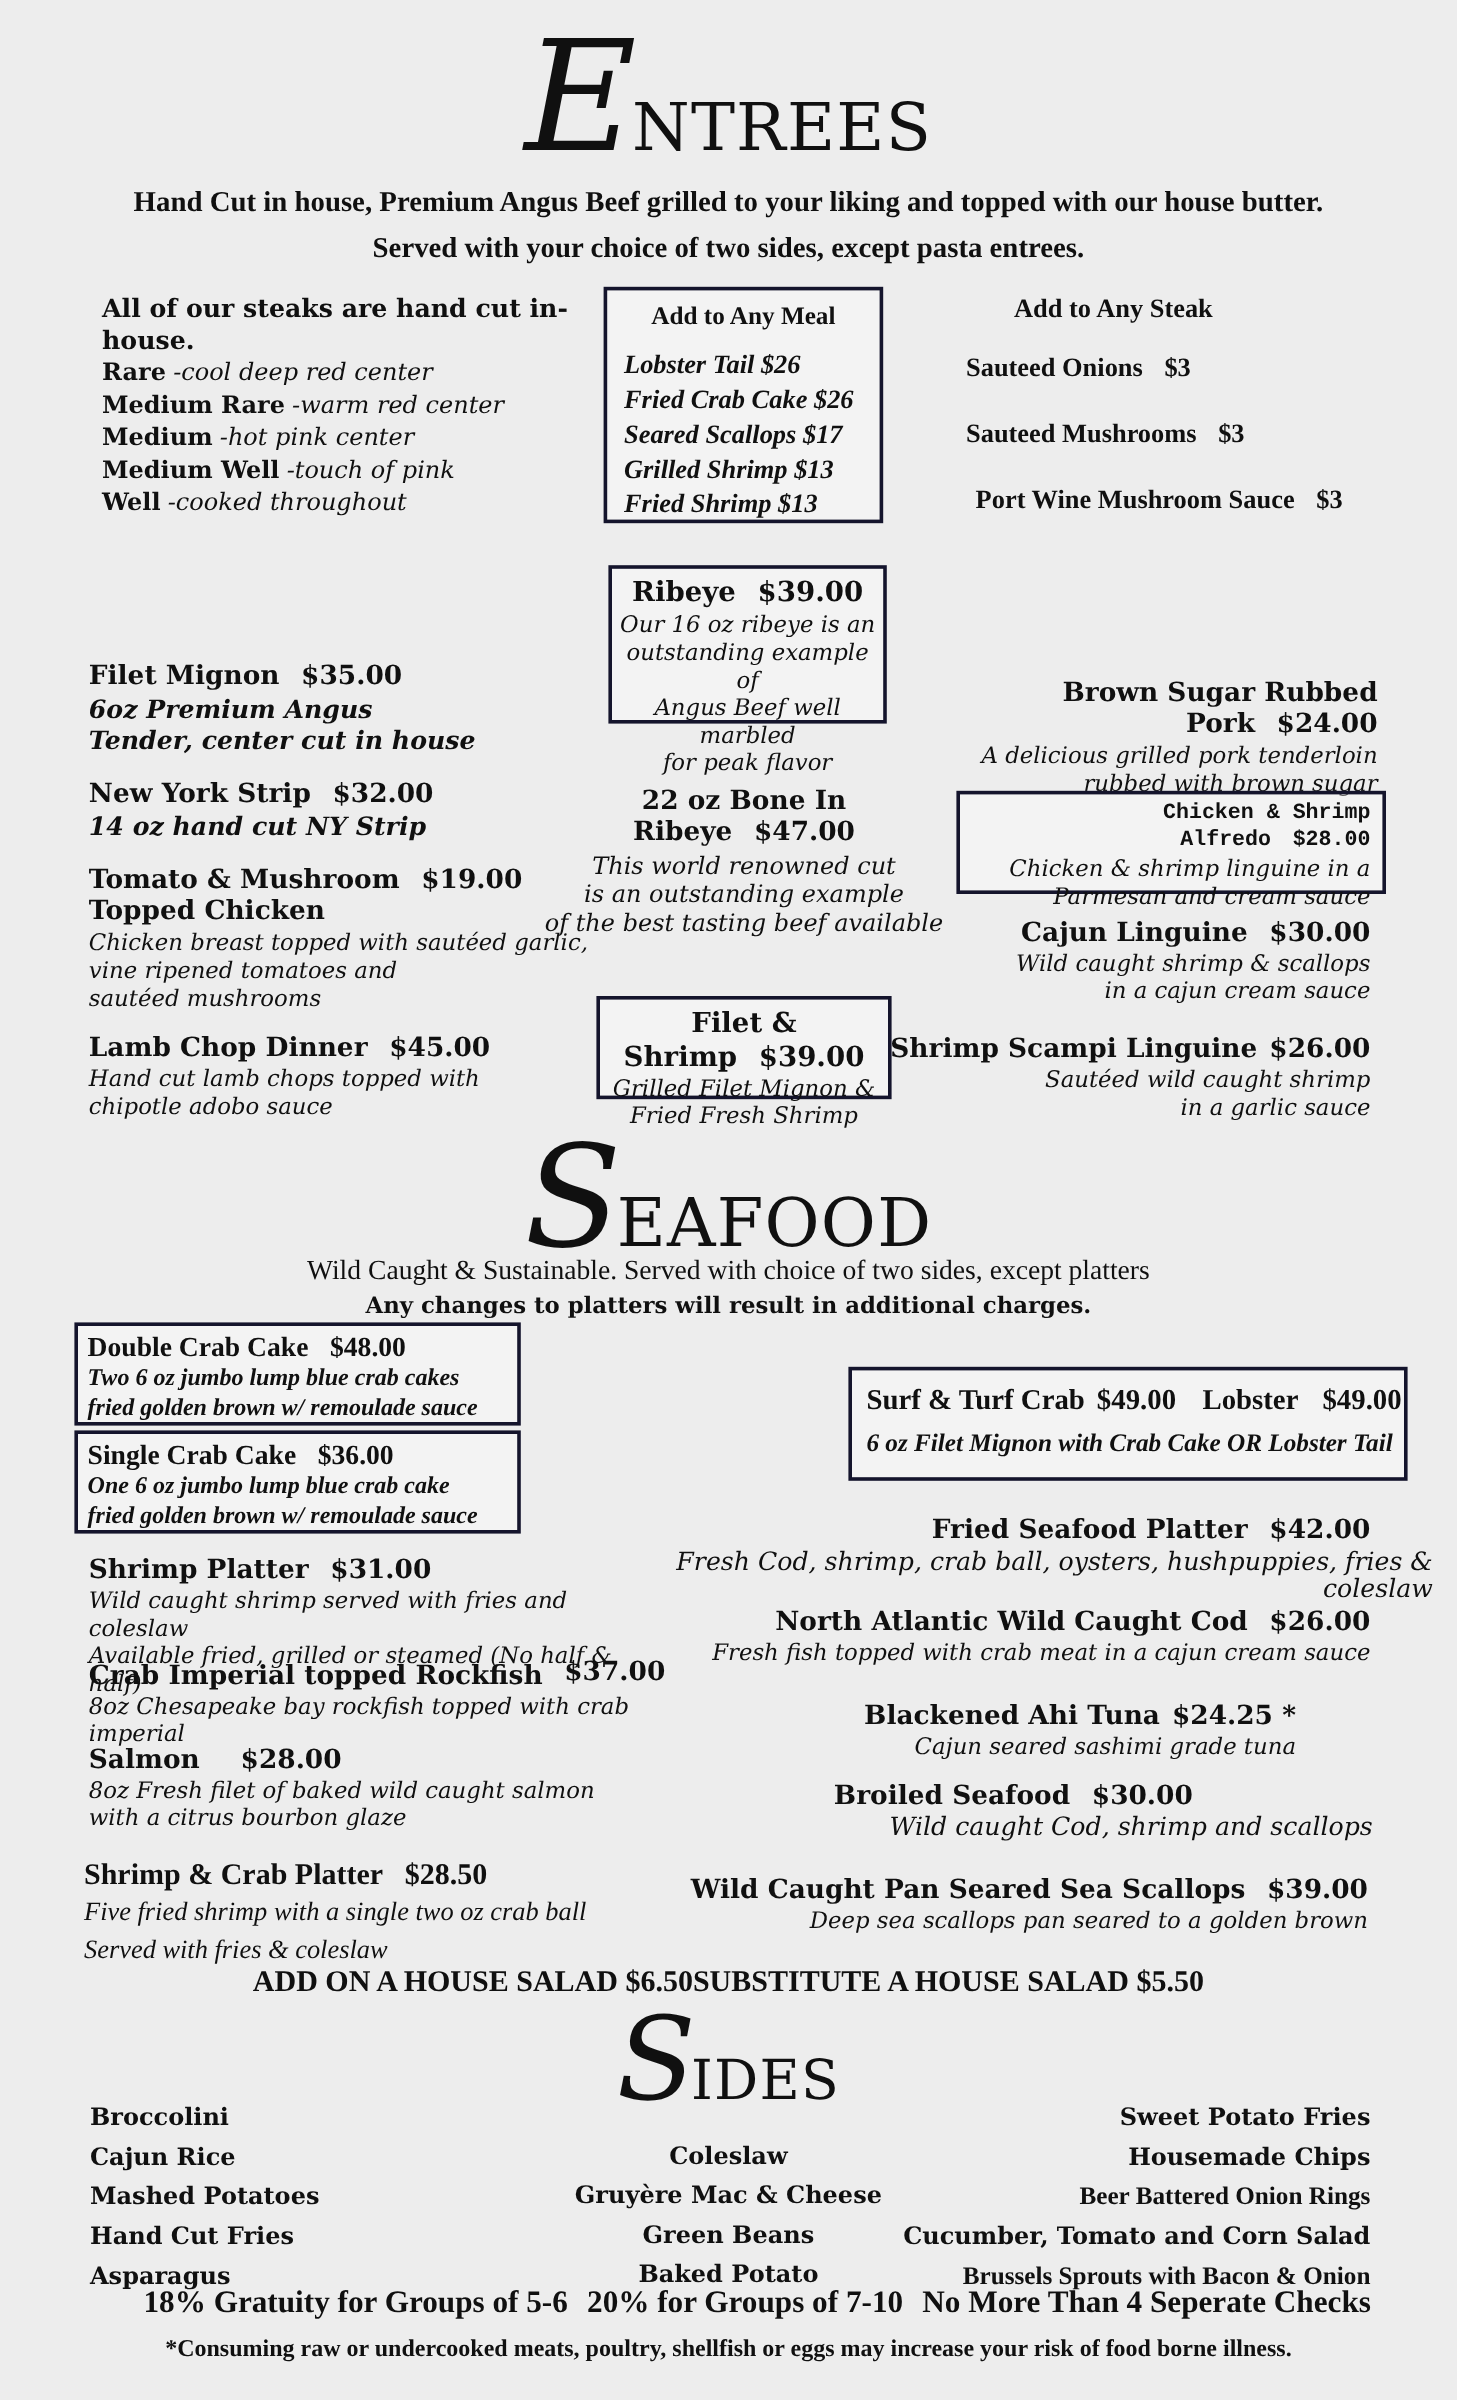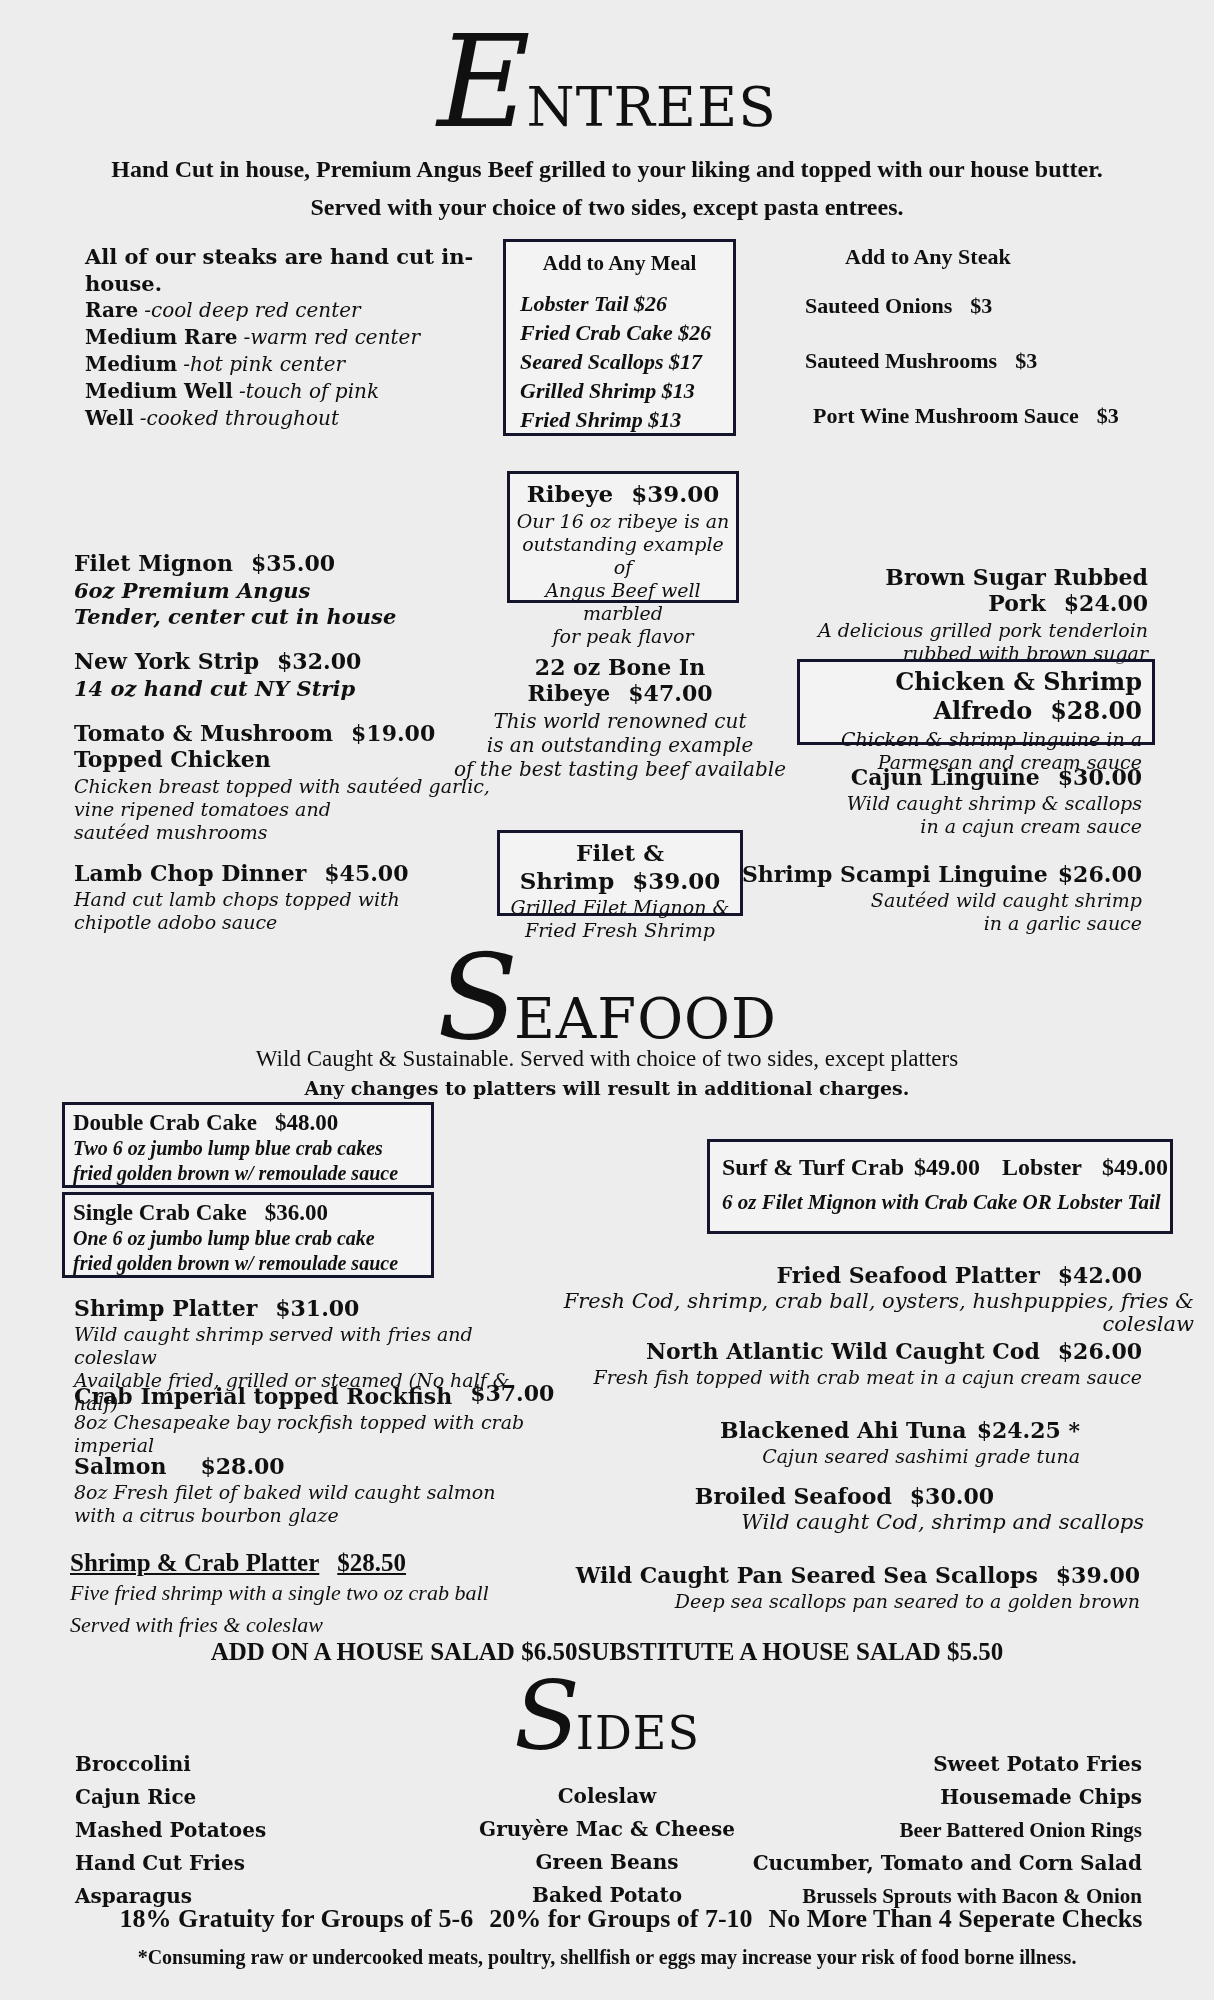--- a/index.html
+++ b/index.html
@@ -126,21 +126,21 @@
 Fried Fresh Shrimp</div>
   </div>
 
   <div class="abs ta-r" style="right:66px;top:564px;width:420px;">
     <div class="item-title"><span>Brown Sugar Rubbed Pork</span><span class="price">$24.00</span></div>
     <div class="desc pre">A delicious grilled pork tenderloin
 rubbed with brown sugar</div>
   </div>
 
   <div class="abs box ta-r" style="left:797px;top:659px;width:358px;height:86px;padding:6px 10px 0 0;">
-    <div class="item-title" style="font-size:24px;"><span>Chicken &amp; Shrimp Alfredo</span><span class="price">$28.00</span></div>
+    <div class="item-title" style="font-size:18px;font-family:Liberation Mono, monospace;"><span>Chicken &amp; Shrimp Alfredo</span><span class="price">$28.00</span></div>
     <div class="desc pre">Chicken &amp; shrimp linguine in a
 Parmesan and cream sauce</div>
   </div>
 
   <div class="abs ta-r" style="right:72px;top:764px;width:420px;">
     <div class="item-title"><span>Cajun Linguine</span><span class="price">$30.00</span></div>
     <div class="desc pre">Wild caught shrimp &amp; scallops
 in a cajun cream sauce</div>
   </div>
 
@@ -184,21 +184,21 @@
     <div class="desc pre">8oz Chesapeake bay rockfish topped with crab imperial</div>
   </div>
 
   <div class="abs" style="left:74px;top:1453px;width:480px;">
     <div class="item-title"><span>Salmon</span><span class="price" style="margin-left:34px;">$28.00</span></div>
     <div class="desc pre">8oz Fresh filet of baked wild caught salmon
 with a citrus bourbon glaze</div>
   </div>
 
   <div class="abs times" style="left:70px;top:1548px;width:520px;">
-    <div class="b" style="font-size:25px;line-height:1.2;text-decoration:underline;"><span>Shrimp &amp; Crab Platter</span><span class="price">$28.50</span></div>
+    <div class="b" style="font-size:25px;line-height:1.2;"><span>Shrimp &amp; Crab Platter</span><span class="price">$28.50</span></div>
     <div class="i" style="font-size:22px;margin-top:2px;">Five fried shrimp with a single two oz crab ball</div>
     <div class="i" style="font-size:22px;margin-top:6px;">Served with fries &amp; coleslaw</div>
   </div>
 
   <div class="abs ta-r" style="right:20px;top:1262px;width:660px;">
     <div class="item-title" style="padding-right:52px;"><span>Fried Seafood Platter</span><span class="price">$42.00</span></div>
     <div class="desc times" style="font-size:21px;font-weight:normal;">Fresh Cod, shrimp, crab ball, oysters, hushpuppies, fries &amp; coleslaw</div>
   </div>
 
   <div class="abs ta-r" style="right:72px;top:1338px;width:560px;">

